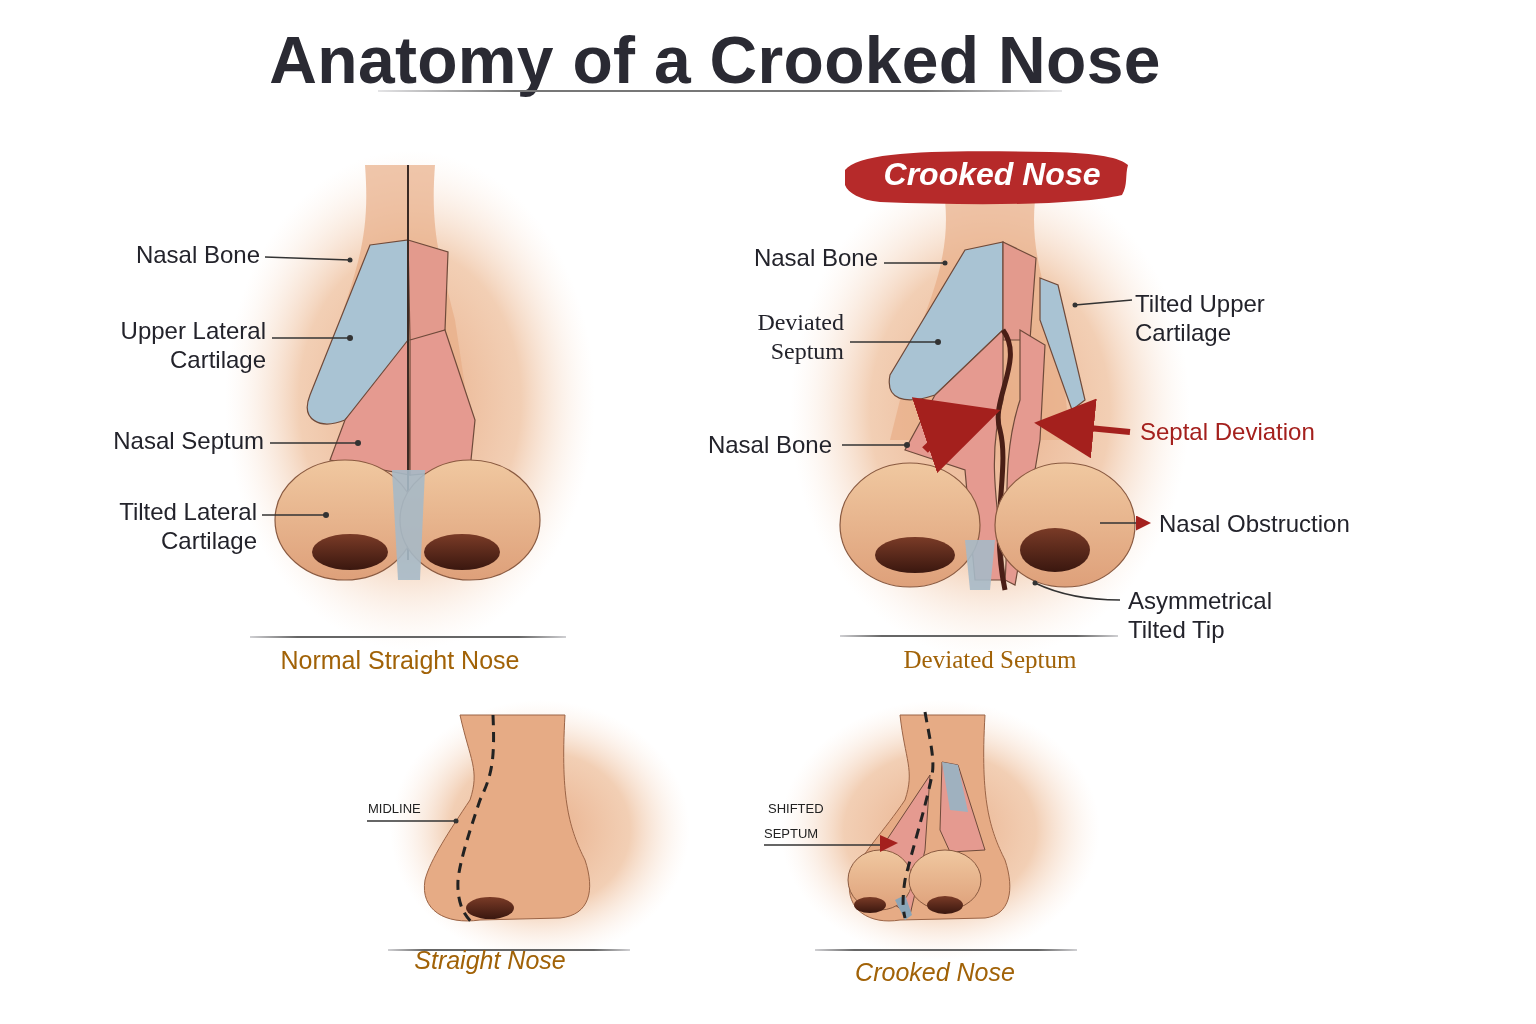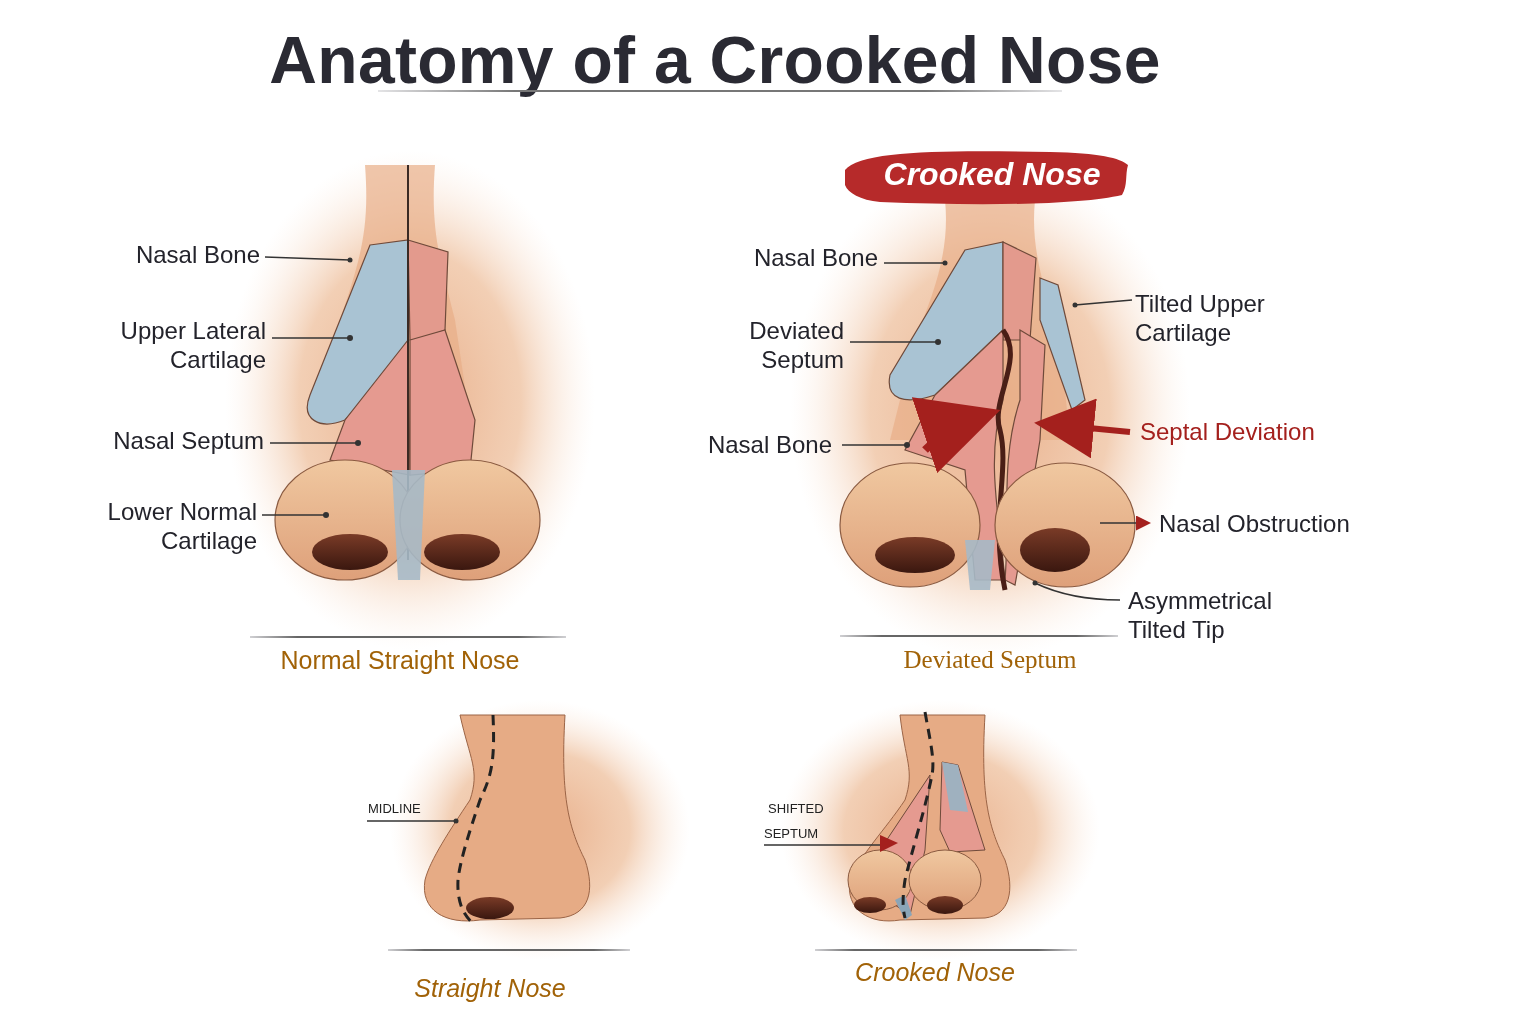--- a/index.html
+++ b/index.html
@@ -147,47 +147,47 @@
 
 <div class="abs banner-text">Crooked Nose</div>
 
 <div class="abs lbl r" style="left:60px;top:240px;width:200px;"><span>Nasal Bone</span></div>
 <div class="abs lbl r" style="left:60px;top:316px;width:206px;">
   <div>Upper Lateral</div>
   <div>Cartilage</div>
 </div>
 <div class="abs lbl r" style="left:60px;top:426px;width:204px;"><span>Nasal Septum</span></div>
 <div class="abs lbl r" style="left:60px;top:497px;width:197px;">
-  <div>Lower Normal</div>
+  <div>Tilted Lateral</div>
   <div>Cartilage</div>
 </div>
 <div class="abs rule" style="left:250px;top:636px;width:316px;"></div>
 <div class="abs cap" style="left:250px;top:646px;width:300px;text-align:center;">Normal Straight Nose</div>
 
 <div class="abs lbl r" style="left:680px;top:243px;width:198px;"><span>Nasal Bone</span></div>
-<div class="abs lbl r" style="left:680px;top:316px;width:164px;">
+<div class="abs lbl r" style="left:680px;top:308px;width:164px;font-family:Liberation Serif, serif;">
   <div>Deviated</div>
   <div>Septum</div>
 </div>
 <div class="abs lbl r" style="left:660px;top:430px;width:172px;"><span>Nasal Bone</span></div>
 <div class="abs lbl" style="left:1135px;top:289px;">
   <div>Tilted Upper</div>
   <div>Cartilage</div>
 </div>
 <div class="abs lbl red" style="left:1140px;top:417px;">Septal Deviation</div>
 <div class="abs lbl" style="left:1159px;top:509px;">Nasal Obstruction</div>
 <div class="abs lbl" style="left:1128px;top:586px;">
   <div>Asymmetrical</div>
   <div>Tilted Tip</div>
 </div>
 <div class="abs rule" style="left:840px;top:635px;width:278px;"></div>
 <div class="abs cap" style="left:840px;top:646px;width:300px;text-align:center;font-family:Liberation Serif, serif;">Deviated Septum</div>
 
 <div class="abs small" style="left:368px;top:796px;">MIDLINE</div>
 <div class="abs rule" style="left:388px;top:949px;width:242px;"></div>
-<div class="abs cap it" style="left:400px;top:974px;width:180px;text-align:center;">Straight Nose</div>
+<div class="abs cap it" style="left:400px;top:946px;width:180px;text-align:center;">Straight Nose</div>
 
 <div class="abs small" style="left:764px;top:796px;">
   <div style="padding-left:4px;">SHIFTED</div>
   <div>SEPTUM</div>
 </div>
 <div class="abs rule" style="left:815px;top:949px;width:262px;"></div>
 <div class="abs cap it" style="left:845px;top:958px;width:180px;text-align:center;">Crooked Nose</div>
 
 </body></html>

